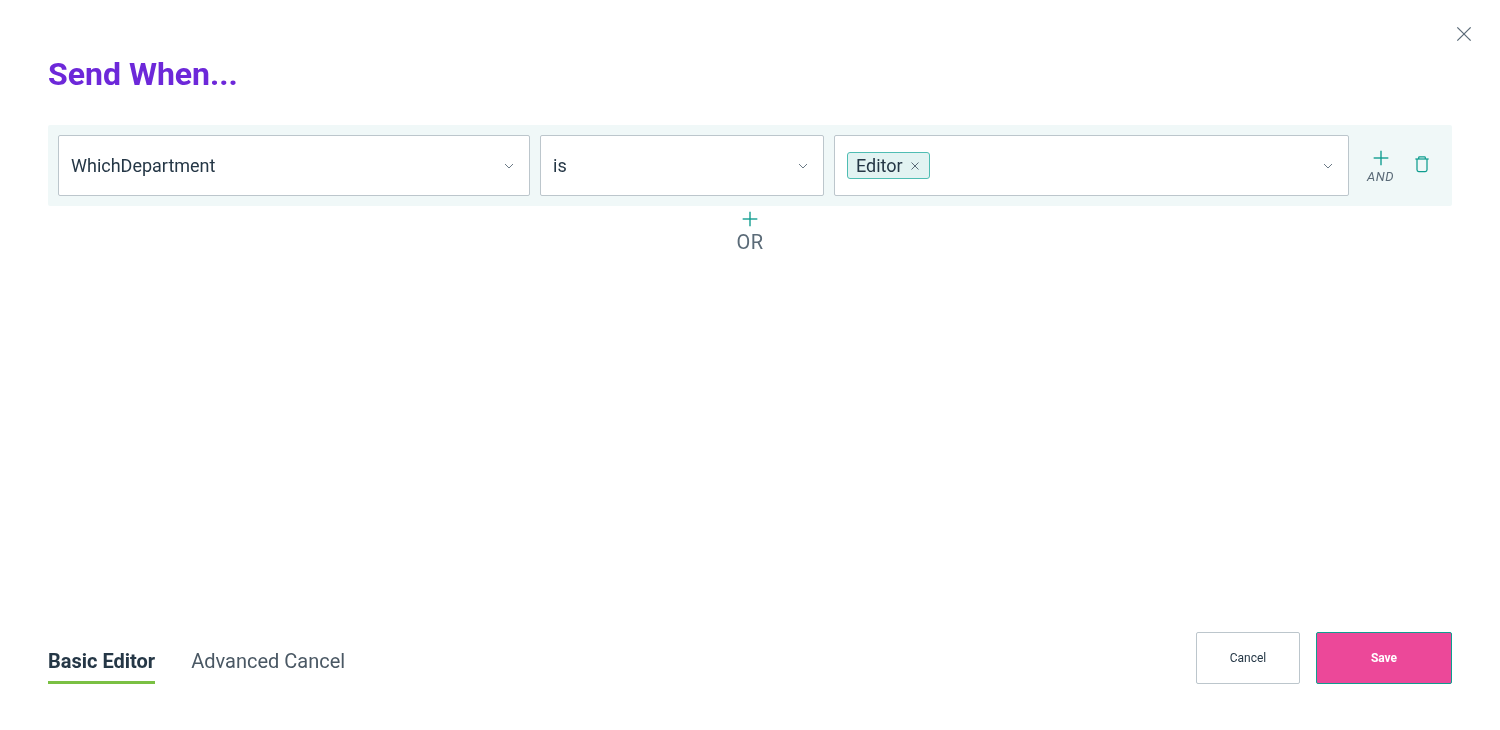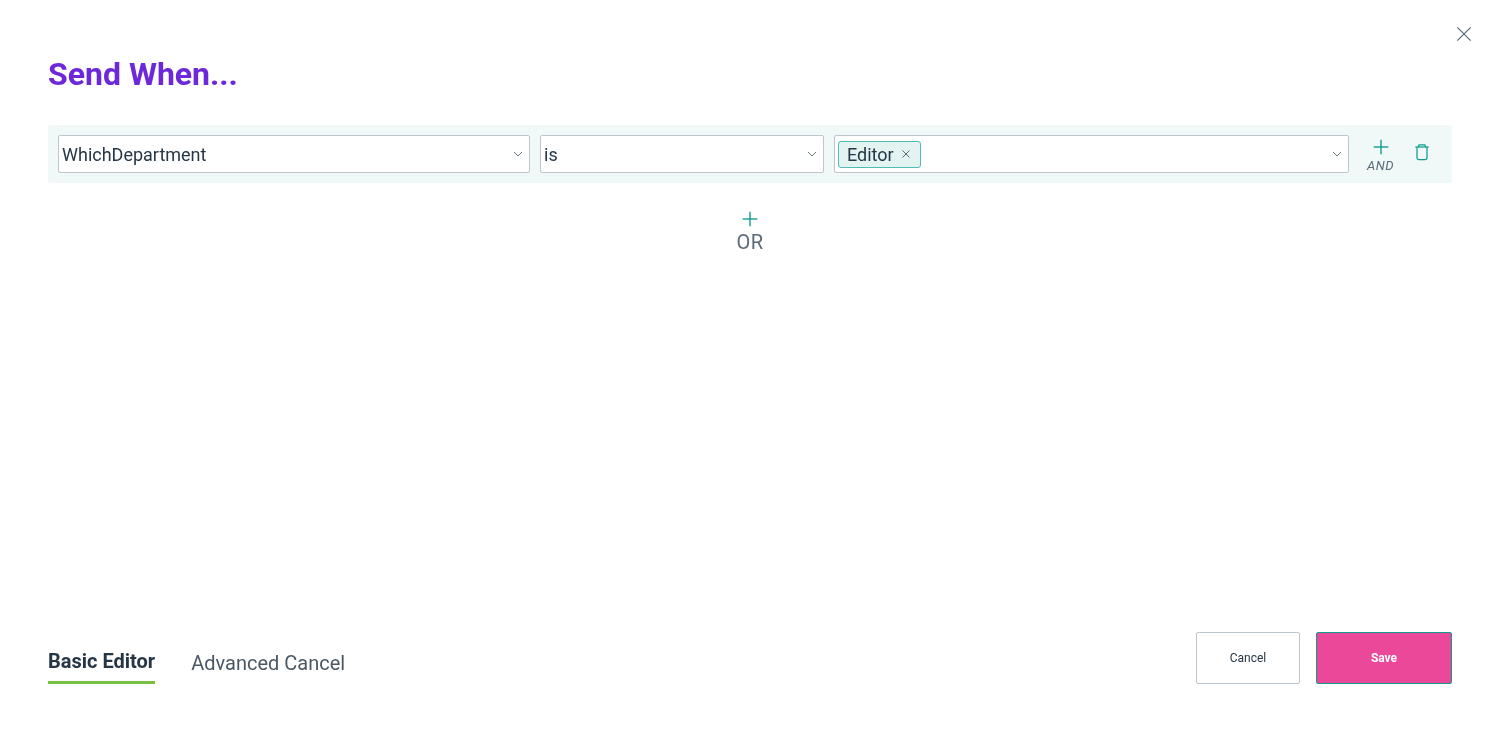--- a/index.html
+++ b/index.html
@@ -48,25 +48,25 @@
     padding: 10px 10px;
     display: flex;
     align-items: center;
     gap: 10px;
     border-radius: 2px;
   }
   .select {
     background: #ffffff;
     border: 1px solid #bcc6cc;
     border-radius: 2px;
-    height: 38px;
+    height: 61px;
     display: flex;
     align-items: center;
     justify-content: space-between;
-    padding: 0 3px;
+    padding: 0 12px;
     cursor: pointer;
   }
   .select-field { width: 472px; }
   .select-op    { width: 284px; }
   .select-val   { width: 468px; flex:1; }
   .select-text {
     font-size: 18px;
     color: #253746;
   }
   .chevron {
@@ -141,21 +141,21 @@
     left: 48px;
     right: 48px;
     bottom: 46px;
     display: flex;
     align-items: flex-end;
     justify-content: space-between;
   }
   .tabs {
     display: flex;
     gap: 36px;
-    align-items: center;
+    align-items: flex-start;
   }
   .tab {
     font-size: 20px;
     color: #4a5864;
     padding-bottom: 8px;
     cursor: pointer;
     white-space: nowrap;
   }
   .tab.active {
     font-weight: 700;

